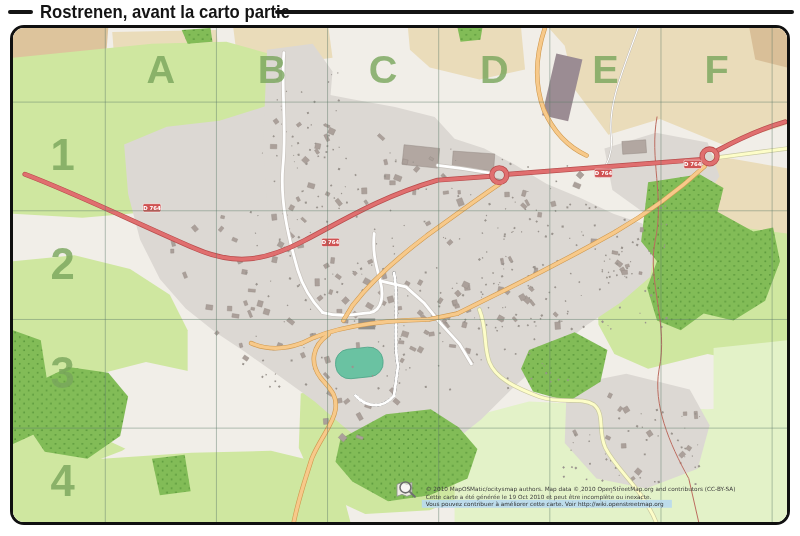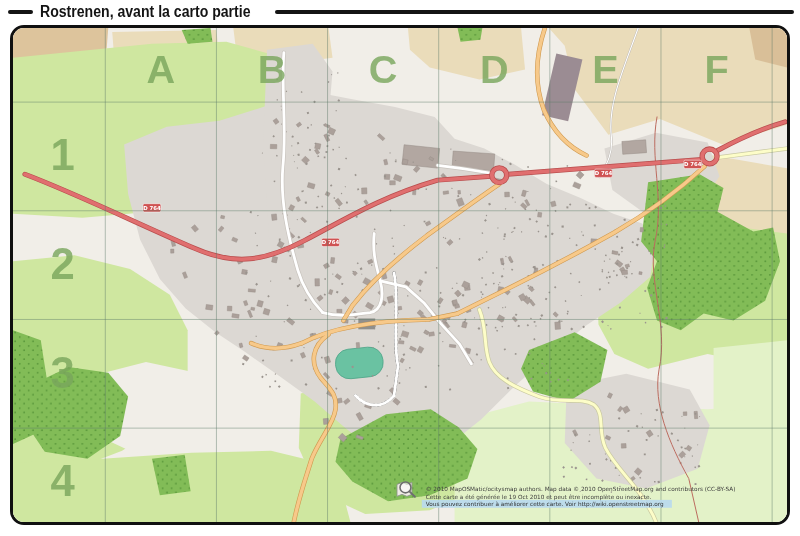--- a/index.html
+++ b/index.html
@@ -2,21 +2,21 @@
 <html><head>
 <meta charset="utf-8">
 <style>
   html,body{margin:0;padding:0;}
   body{width:800px;height:536px;background:#ffffff;position:relative;overflow:hidden;
        font-family:"DejaVu Sans",sans-serif;}
   .titlebar{position:absolute;left:8px;top:2px;right:6px;height:20px;display:flex;align-items:center;}
   .tline{height:3.2px;background:#141414;border-radius:2px;}
   .tline.short{width:25px;margin-right:7px;}
   .tline.long{flex:1;margin-left:7px;}
-  .title{font-family:"Liberation Sans",sans-serif;font-weight:bold;font-size:16px;
+  .title{font-family:"Liberation Sans",sans-serif;font-weight:bold;font-size:19px;
          color:#141414;white-space:nowrap;width:228px;}
   .title span{display:inline-block;transform:scaleX(.88);transform-origin:left center;}
   .map-frame{position:absolute;left:10px;top:25px;width:774px;height:494px;
              border:3px solid #101010;border-radius:14px;overflow:hidden;background:#f1eee8;}
   .map-frame svg{display:block;width:100%;height:100%;}
 </style>
 </head>
 <body>
 
 <div class="titlebar">

